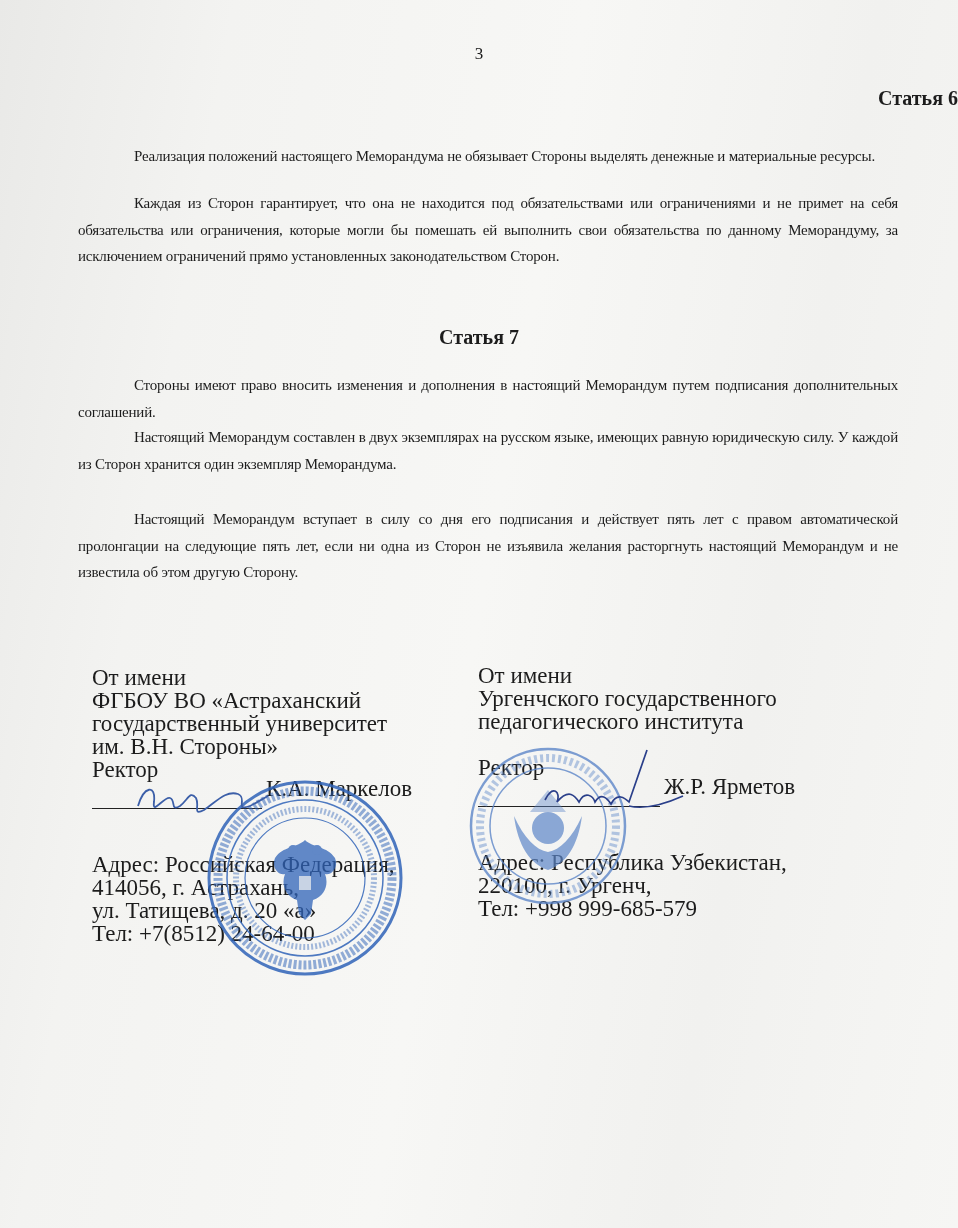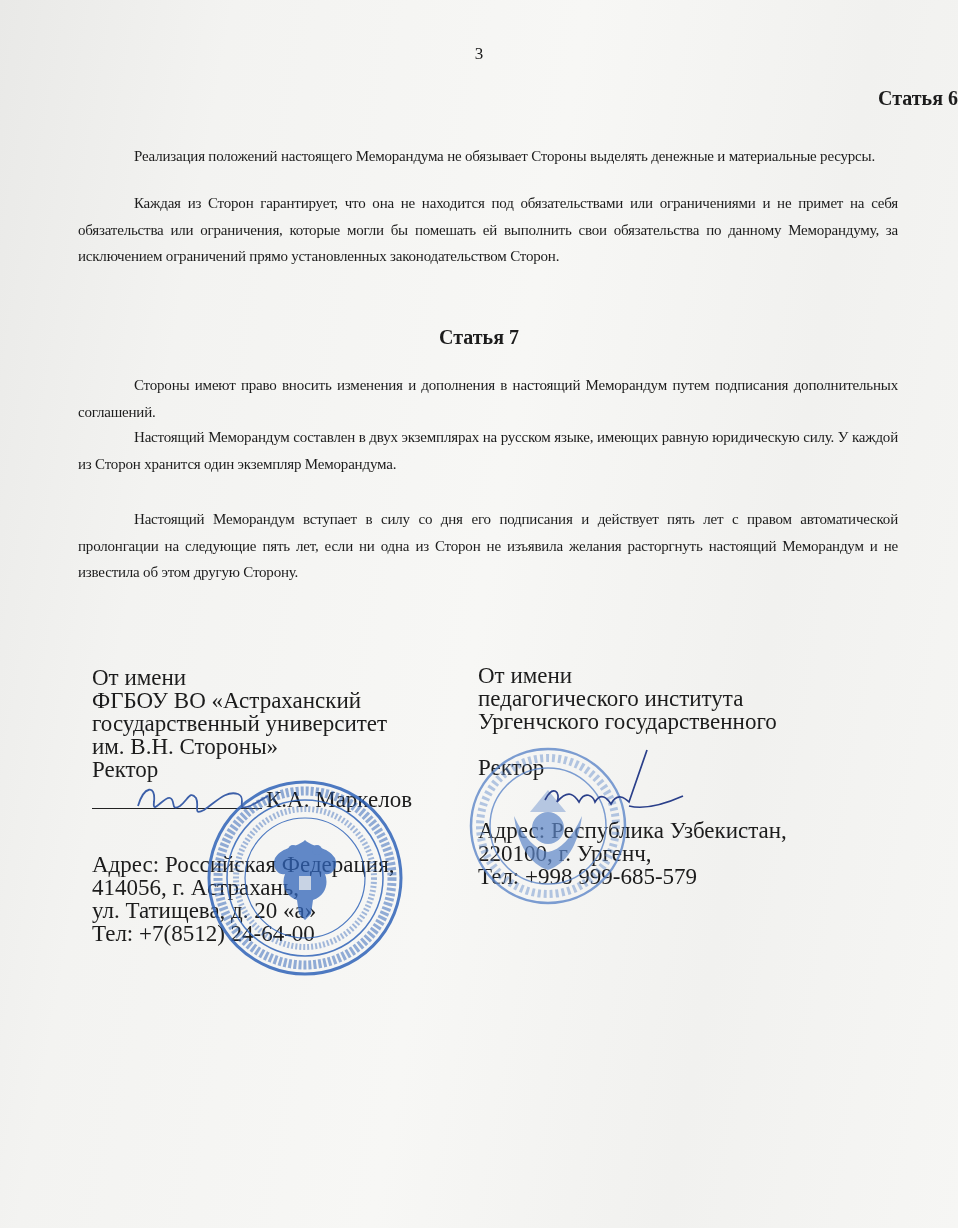--- a/index.html
+++ b/index.html
@@ -26,21 +26,21 @@
   .p5 { top: 506px; }
 
   .sig { position: absolute; font-size: 23px; line-height: 23px; font-family: "Liberation Serif", serif; }
   .sig-left { left: 92px; top: 666px; width: 360px; }
   .sig-right { left: 478px; top: 664px; width: 380px; }
   .sig .line { display: block; white-space: nowrap; }
   .sign-row { position: relative; height: 30px; margin-top: 2px; }
   .sign-line { position: absolute; left: 0; bottom: 4px; border-bottom: 1px solid #222; }
   .sig-left .sign-line { width: 170px; }
   .sig-right .sign-line { width: 182px; }
-  .sign-name { position: absolute; bottom: 2px; white-space: nowrap; }
+  .sign-name { position: absolute; bottom: 13px; white-space: nowrap; }
   .sig-left .sign-name { left: 174px; }
   .sig-right .sign-name { left: 186px; }
   .addr-block { margin-top: 40px; }
   .sig-right .addr-block { margin-top: 40px; }
 
   .stamp { position: absolute; border-radius: 50%; pointer-events: none; }
   .stamp-left { left: 205px; top: 778px; width: 200px; height: 200px; }
   .stamp-right { left: 468px; top: 746px; width: 160px; height: 160px; }
   .signature { position: absolute; pointer-events: none; }
   .sig-mark-left { left: 130px; top: 776px; width: 140px; height: 50px; }
@@ -75,24 +75,28 @@
     <div class="addr-block">
       <span class="line">Адрес: Российская Федерация,</span>
       <span class="line">414056, г. Астрахань,</span>
       <span class="line">ул. Татищева, д. 20 «а»</span>
       <span class="line">Тел: +7(8512) 24-64-00</span>
     </div>
   </div>
 
   <div class="sig sig-right">
     <span class="line">От имени</span>
+    <span class="line">Ургенчского государственного</span>
     <span class="line">педагогического института</span>
-    <span class="line">Ургенчского государственного</span>
     <span class="line">&nbsp;</span>
     <span class="line">Ректор</span>
+    <div class="sign-row">
+      <span class="sign-line"></span>
+      <span class="sign-name">Ж.Р. Ярметов</span>
+    </div>
     <div class="addr-block">
       <span class="line">Адрес: Республика Узбекистан,</span>
       <span class="line">220100, г. Ургенч,</span>
       <span class="line">Тел: +998 999-685-579</span>
     </div>
   </div>
 
   <svg class="stamp stamp-left" viewBox="0 0 200 200">
     <g fill="none" stroke="#2f63b8" opacity="0.85">
       <circle cx="100" cy="100" r="96" stroke-width="3"></circle>

